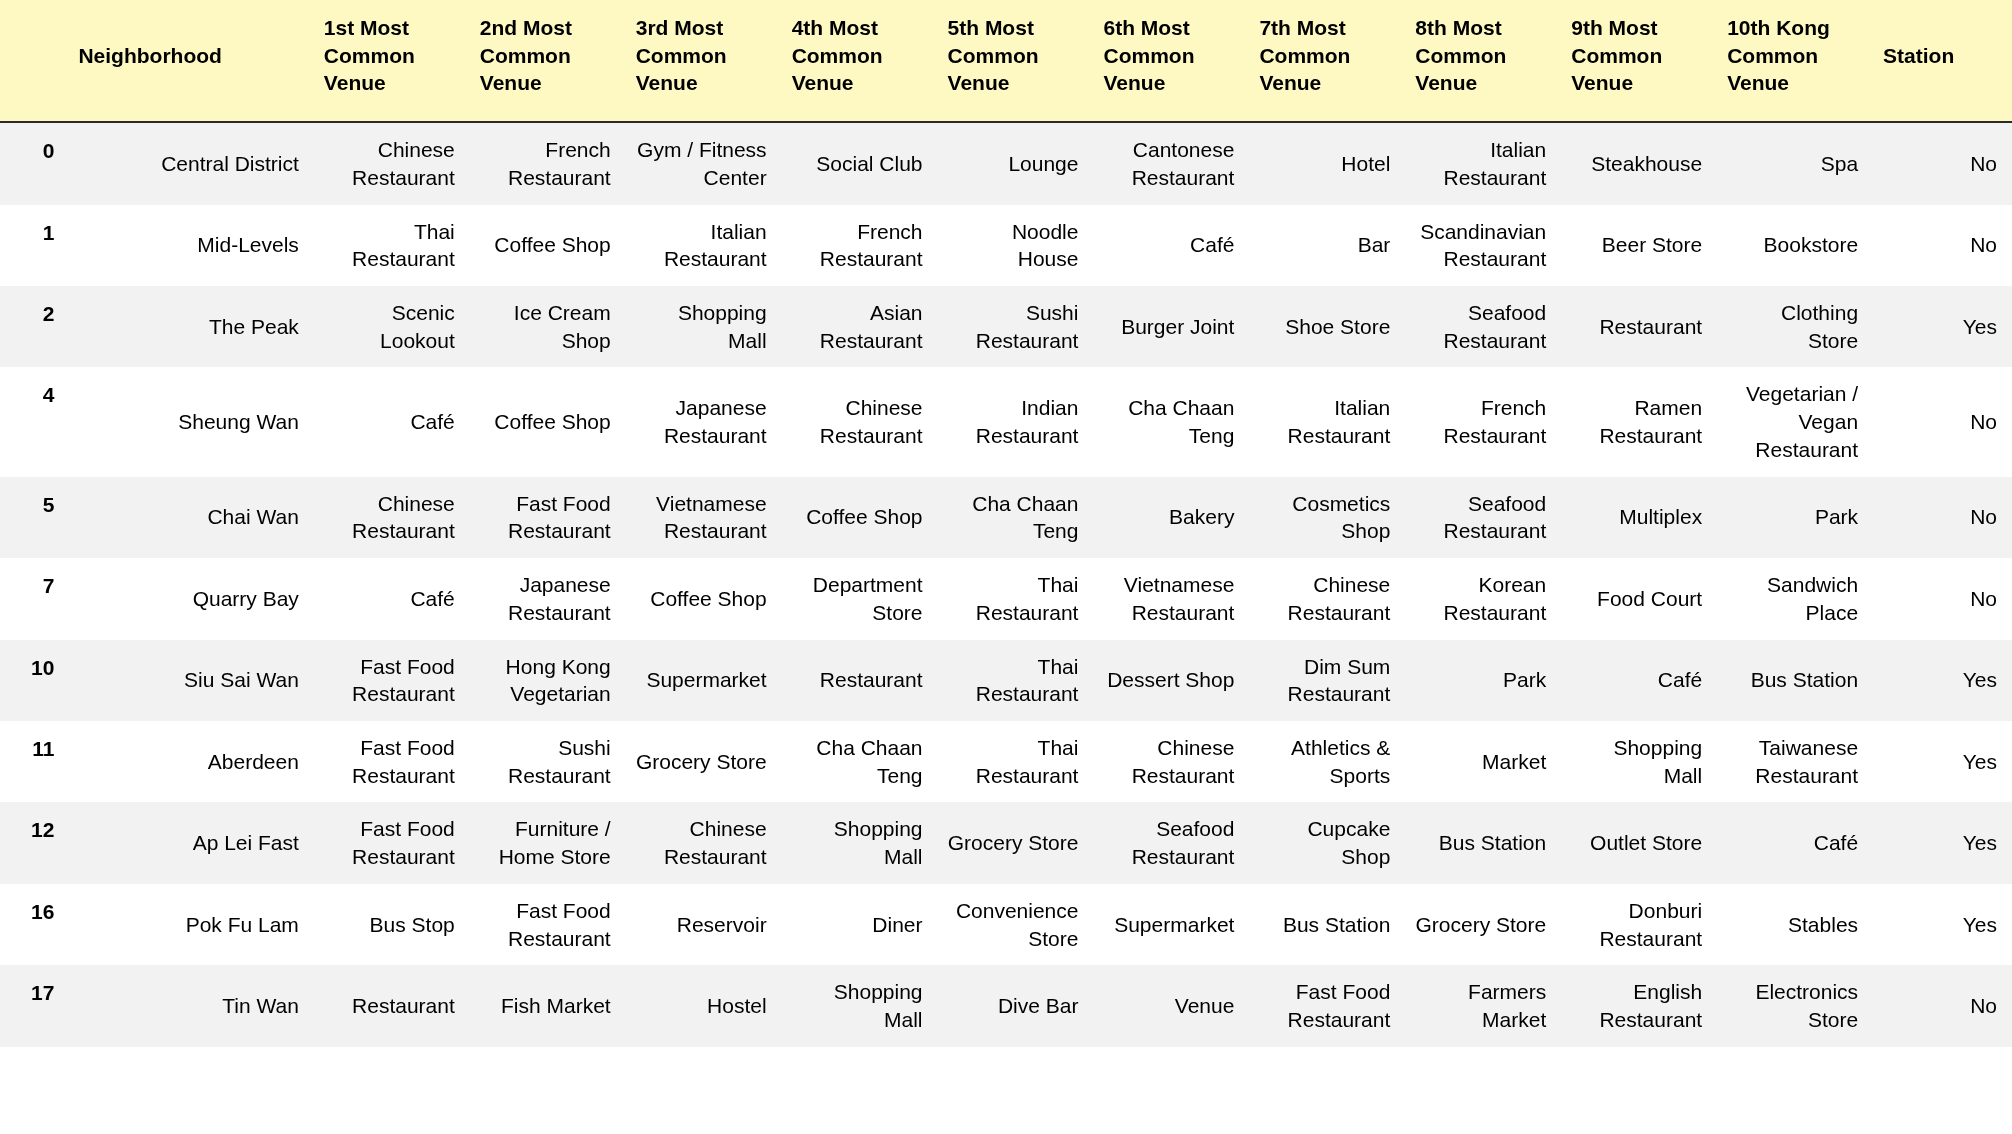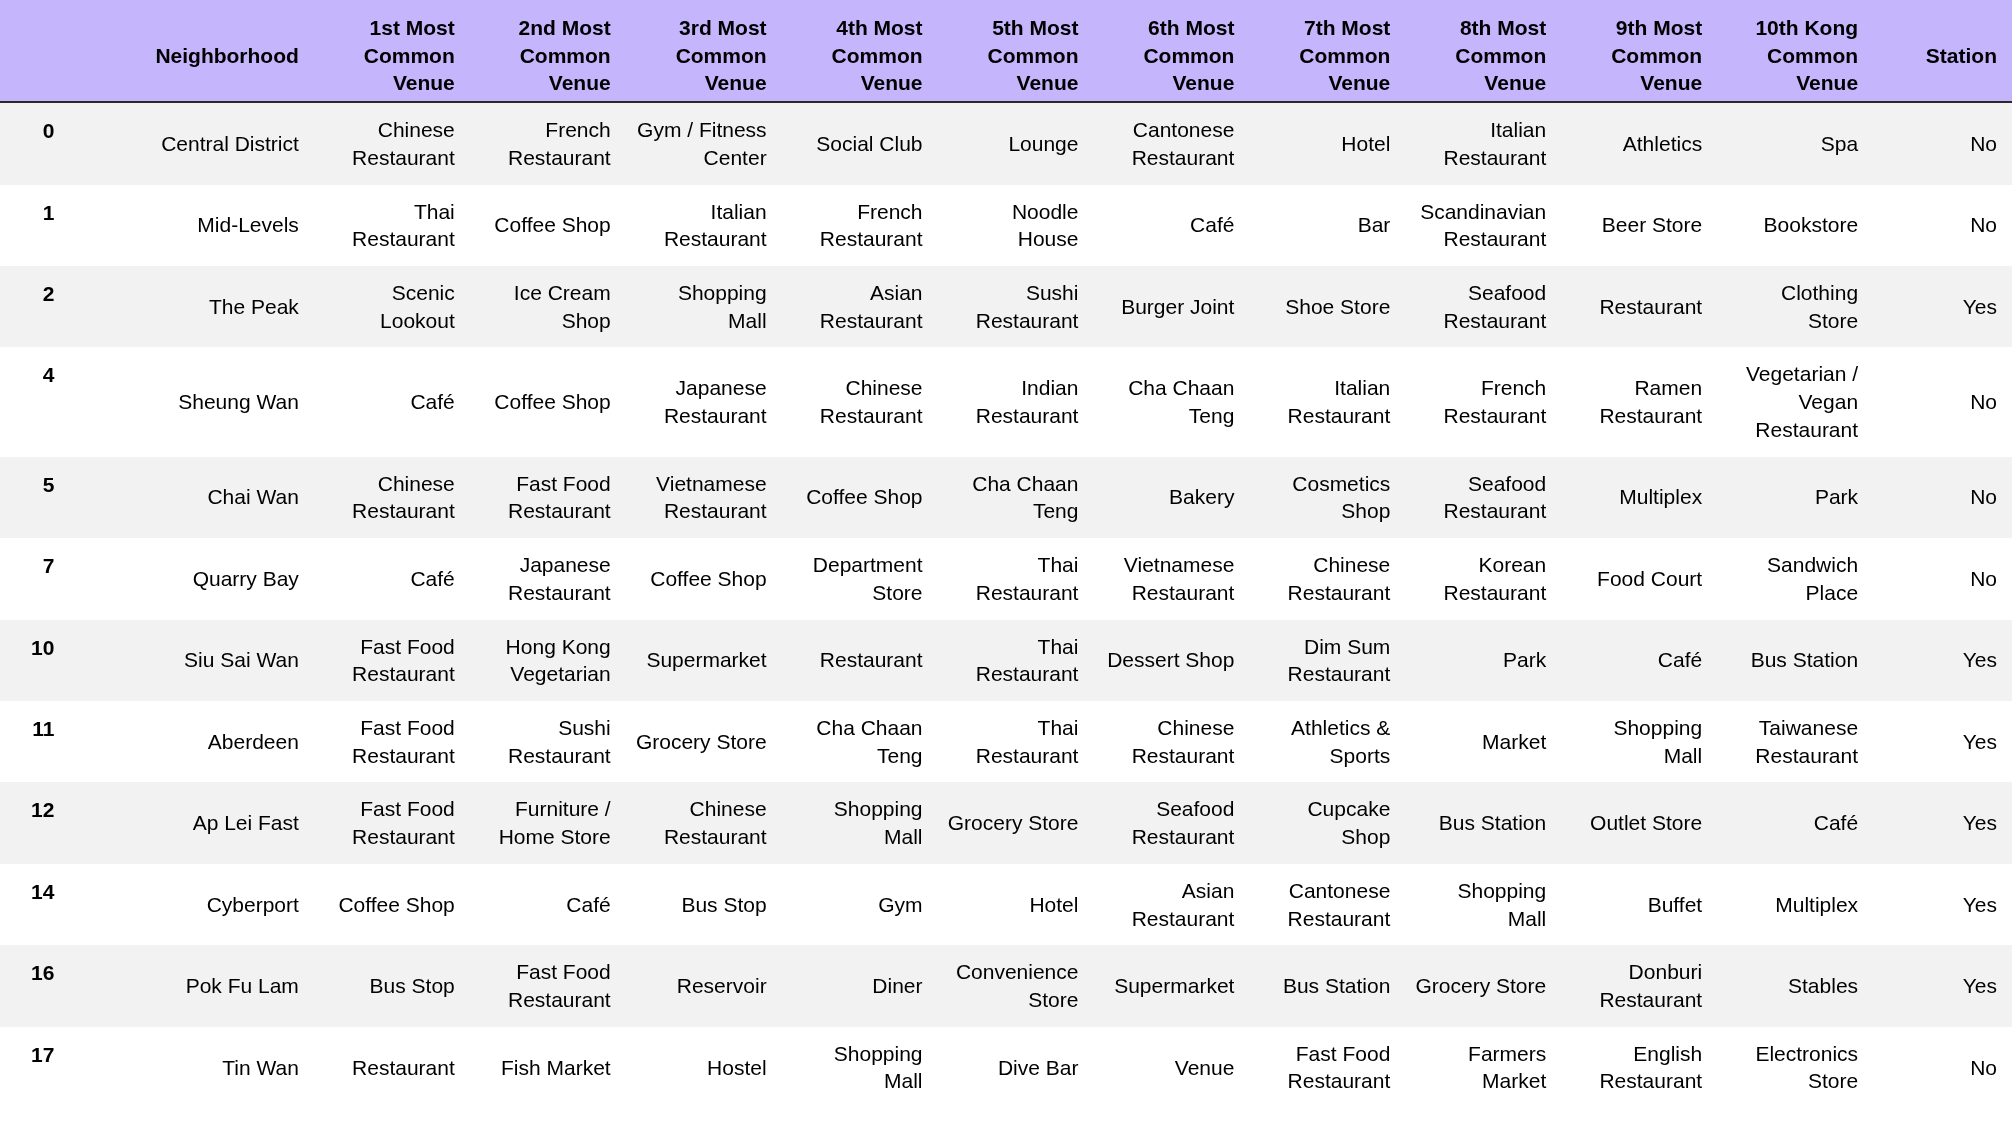--- a/index.html
+++ b/index.html
@@ -22,25 +22,25 @@
     table-layout:fixed;
     font-size:21px;
     line-height:1.32;
   }
   col.col-index{width:3.4%;}
   col.col-neighborhood{width:12.2%;}
   col.col-venue{width:7.75%;}
   col.col-station{width:6.9%;}
   thead th{
     font-weight:bold;
-    text-align:right;
+    text-align:left;
     vertical-align:middle;
-    padding:14px 15px 4px 10px;
+    padding:14px 15px 24px 10px;
     border-bottom:2px solid var(--rule);
-    background:#c4b5fd;
+    background:#fef9c3;
     word-wrap:break-word;
   }
   tbody tr:nth-child(odd){background:var(--stripe);}
   tbody tr:nth-child(even){background:#ffffff;}
   tbody th{
     font-weight:bold;
     text-align:right;
     vertical-align:top;
     padding:14px 14px 10px 6px;
   }
@@ -93,21 +93,21 @@
           <th>0</th>
           <td>Central District</td>
           <td>Chinese Restaurant</td>
           <td>French Restaurant</td>
           <td>Gym / Fitness Center</td>
           <td>Social Club</td>
           <td>Lounge</td>
           <td>Cantonese Restaurant</td>
           <td>Hotel</td>
           <td>Italian Restaurant</td>
-          <td>Athletics</td>
+          <td>Steakhouse</td>
           <td>Spa</td>
           <td>No</td>
         </tr>
         <tr>
           <th>1</th>
           <td>Mid-Levels</td>
           <td>Thai Restaurant</td>
           <td>Coffee Shop</td>
           <td>Italian Restaurant</td>
           <td>French Restaurant</td>
@@ -215,35 +215,20 @@
           <td>Fast Food Restaurant</td>
           <td>Furniture / Home Store</td>
           <td>Chinese Restaurant</td>
           <td>Shopping Mall</td>
           <td>Grocery Store</td>
           <td>Seafood Restaurant</td>
           <td>Cupcake Shop</td>
           <td>Bus Station</td>
           <td>Outlet Store</td>
           <td>Café</td>
-          <td>Yes</td>
-        </tr>
-        <tr>
-          <th>14</th>
-          <td>Cyberport</td>
-          <td>Coffee Shop</td>
-          <td>Café</td>
-          <td>Bus Stop</td>
-          <td>Gym</td>
-          <td>Hotel</td>
-          <td>Asian Restaurant</td>
-          <td>Cantonese Restaurant</td>
-          <td>Shopping Mall</td>
-          <td>Buffet</td>
-          <td>Multiplex</td>
           <td>Yes</td>
         </tr>
         <tr>
           <th>16</th>
           <td>Pok Fu Lam</td>
           <td>Bus Stop</td>
           <td>Fast Food Restaurant</td>
           <td>Reservoir</td>
           <td>Diner</td>
           <td>Convenience Store</td>

